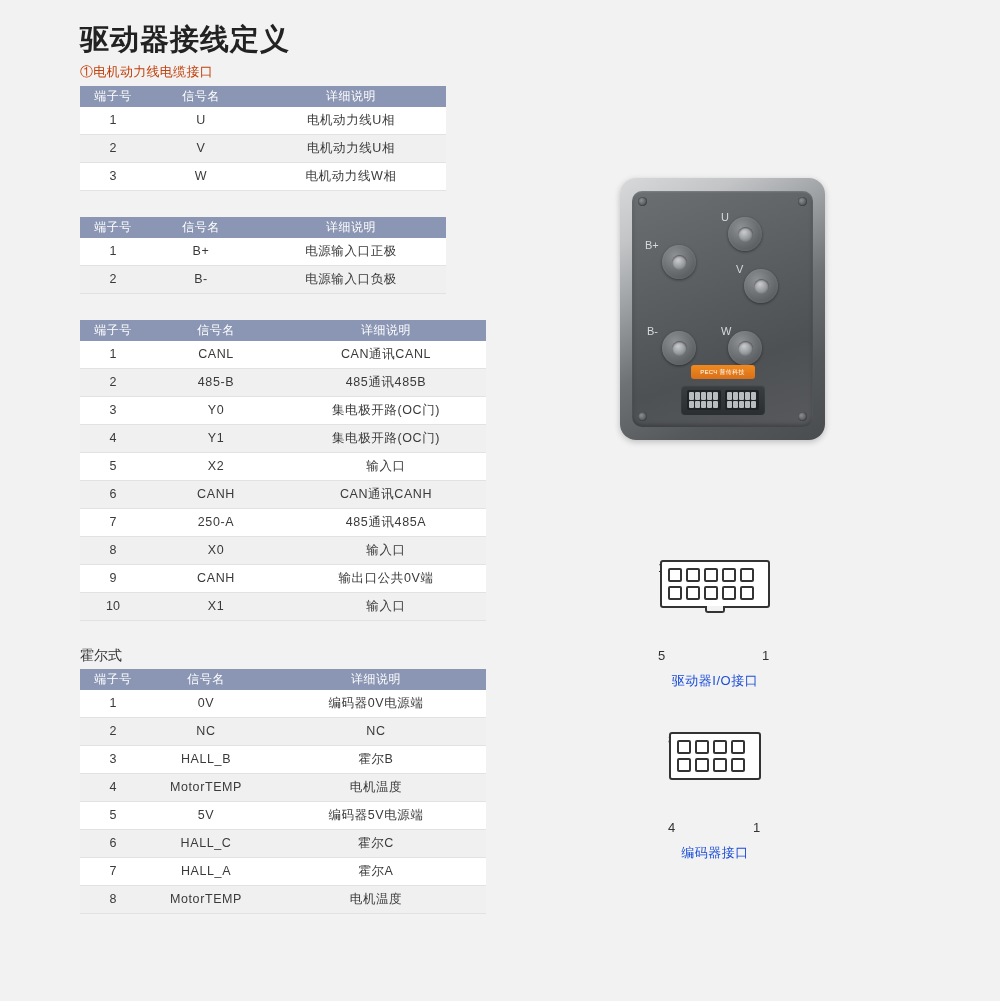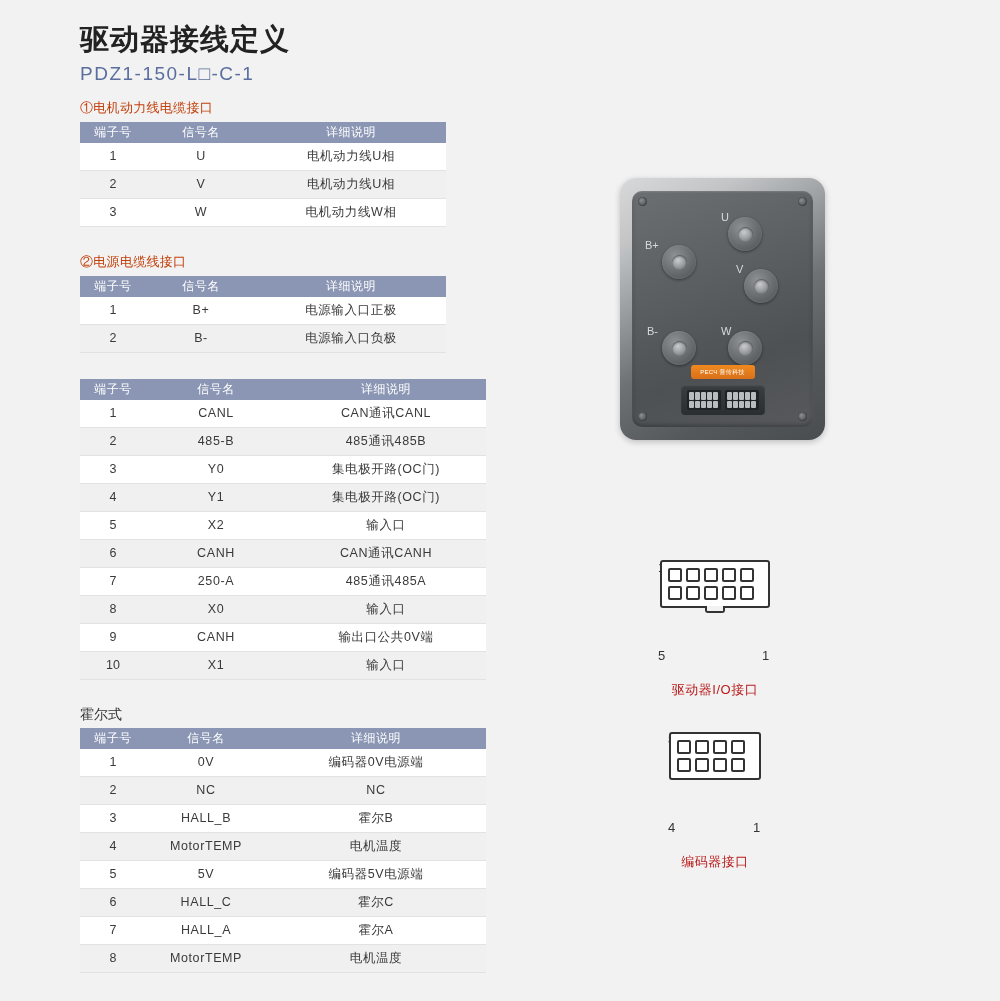--- a/index.html
+++ b/index.html
@@ -230,33 +230,32 @@
     bottom: -7px;
     width: 20px; height: 7px;
     border: 2px solid #333;
     border-top: none;
     border-radius: 0 0 3px 3px;
     background: #f2f2f2;
     box-sizing: border-box;
   }
   .conn-caption {
     font-size: 13px;
-    color: #b91c1c;
-    margin-top: 11px;
+    color: #1d4ed8;
+    margin-top: 2px;
     letter-spacing: .5px;
   }
 </style>
 </head>
 <body>
 
 <div class="page">
 
   <div class="left-col">
     <h1 class="doc-title">驱动器接线定义</h1>
-    <div class="doc-subtitle">PDZ1-150-L□-C-1</div>
 
     <div class="section">
       <div class="section-title">①电机动力线电缆接口</div>
       <table class="pin-table">
         <colgroup>
             <col class="col-a">
             <col class="col-b">
             <col class="col-c">
           </colgroup>
         <thead>
@@ -280,21 +279,20 @@
           <tr>
             <td class="cell-num">3</td>
             <td>W</td>
             <td>电机动力线W相</td>
           </tr>
         </tbody>
       </table>
     </div>
 
     <div class="section">
-      <div class="section-title">②电源电缆线接口</div>
       <table class="pin-table">
         <colgroup>
             <col class="col-a">
             <col class="col-b">
             <col class="col-c">
           </colgroup>
         <thead>
           <tr>
             <th>端子号</th>
             <th>信号名</th>

